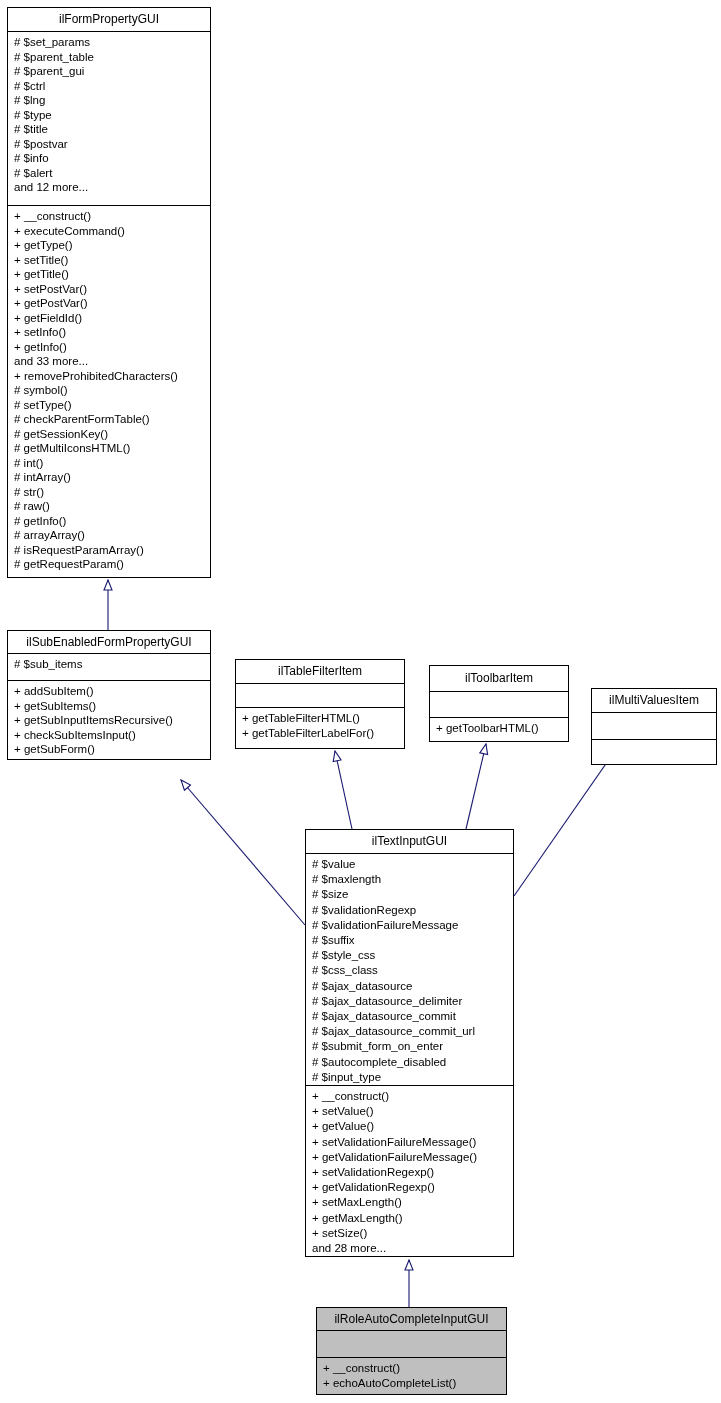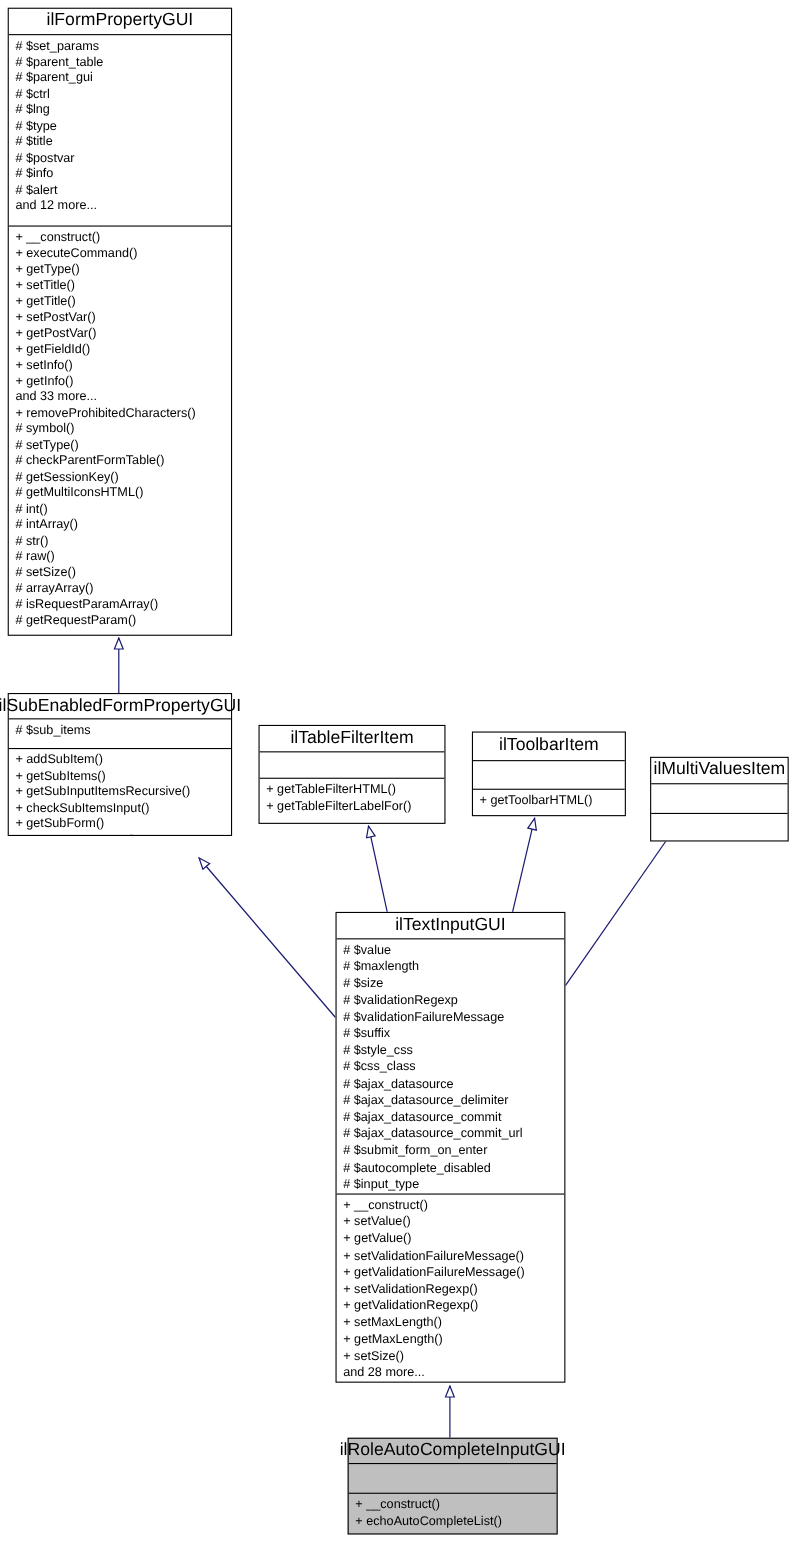--- a/index.html
+++ b/index.html
@@ -22,21 +22,21 @@
     font-size: 11.5px;
     line-height: 14.5px;
   }
   .node.highlight { background: #bfbfbf; }
   .node-title {
     flex: 0 0 auto;
     display: flex;
     align-items: center;
     justify-content: center;
     text-align: center;
-    font-size: 16px;
+    font-size: 12px;
     border-bottom: 1px solid #000000;
     box-sizing: border-box;
   }
   .sec {
     box-sizing: border-box;
     padding: 3px 5px 2px 6px;
     white-space: nowrap;
     overflow: hidden;
   }
   .sec.attrs { flex: 0 0 auto; border-bottom: 1px solid #000000; }
@@ -98,21 +98,21 @@
         <div>+ removeProhibitedCharacters()</div>
         <div># symbol()</div>
         <div># setType()</div>
         <div># checkParentFormTable()</div>
         <div># getSessionKey()</div>
         <div># getMultiIconsHTML()</div>
         <div># int()</div>
         <div># intArray()</div>
         <div># str()</div>
         <div># raw()</div>
-        <div># setSize()</div>
+        <div># getInfo()</div>
         <div># arrayArray()</div>
         <div># isRequestParamArray()</div>
         <div># getRequestParam()</div>
       </div>
   </div>
 
   <div class="node" style="left:7px; top:630px; width:204px; height:130px;">
     <div class="node-title" style="height:23px;">ilSubEnabledFormPropertyGUI</div>
     <div class="sec attrs" style="height:27px;">
         <div># $sub_items</div>

